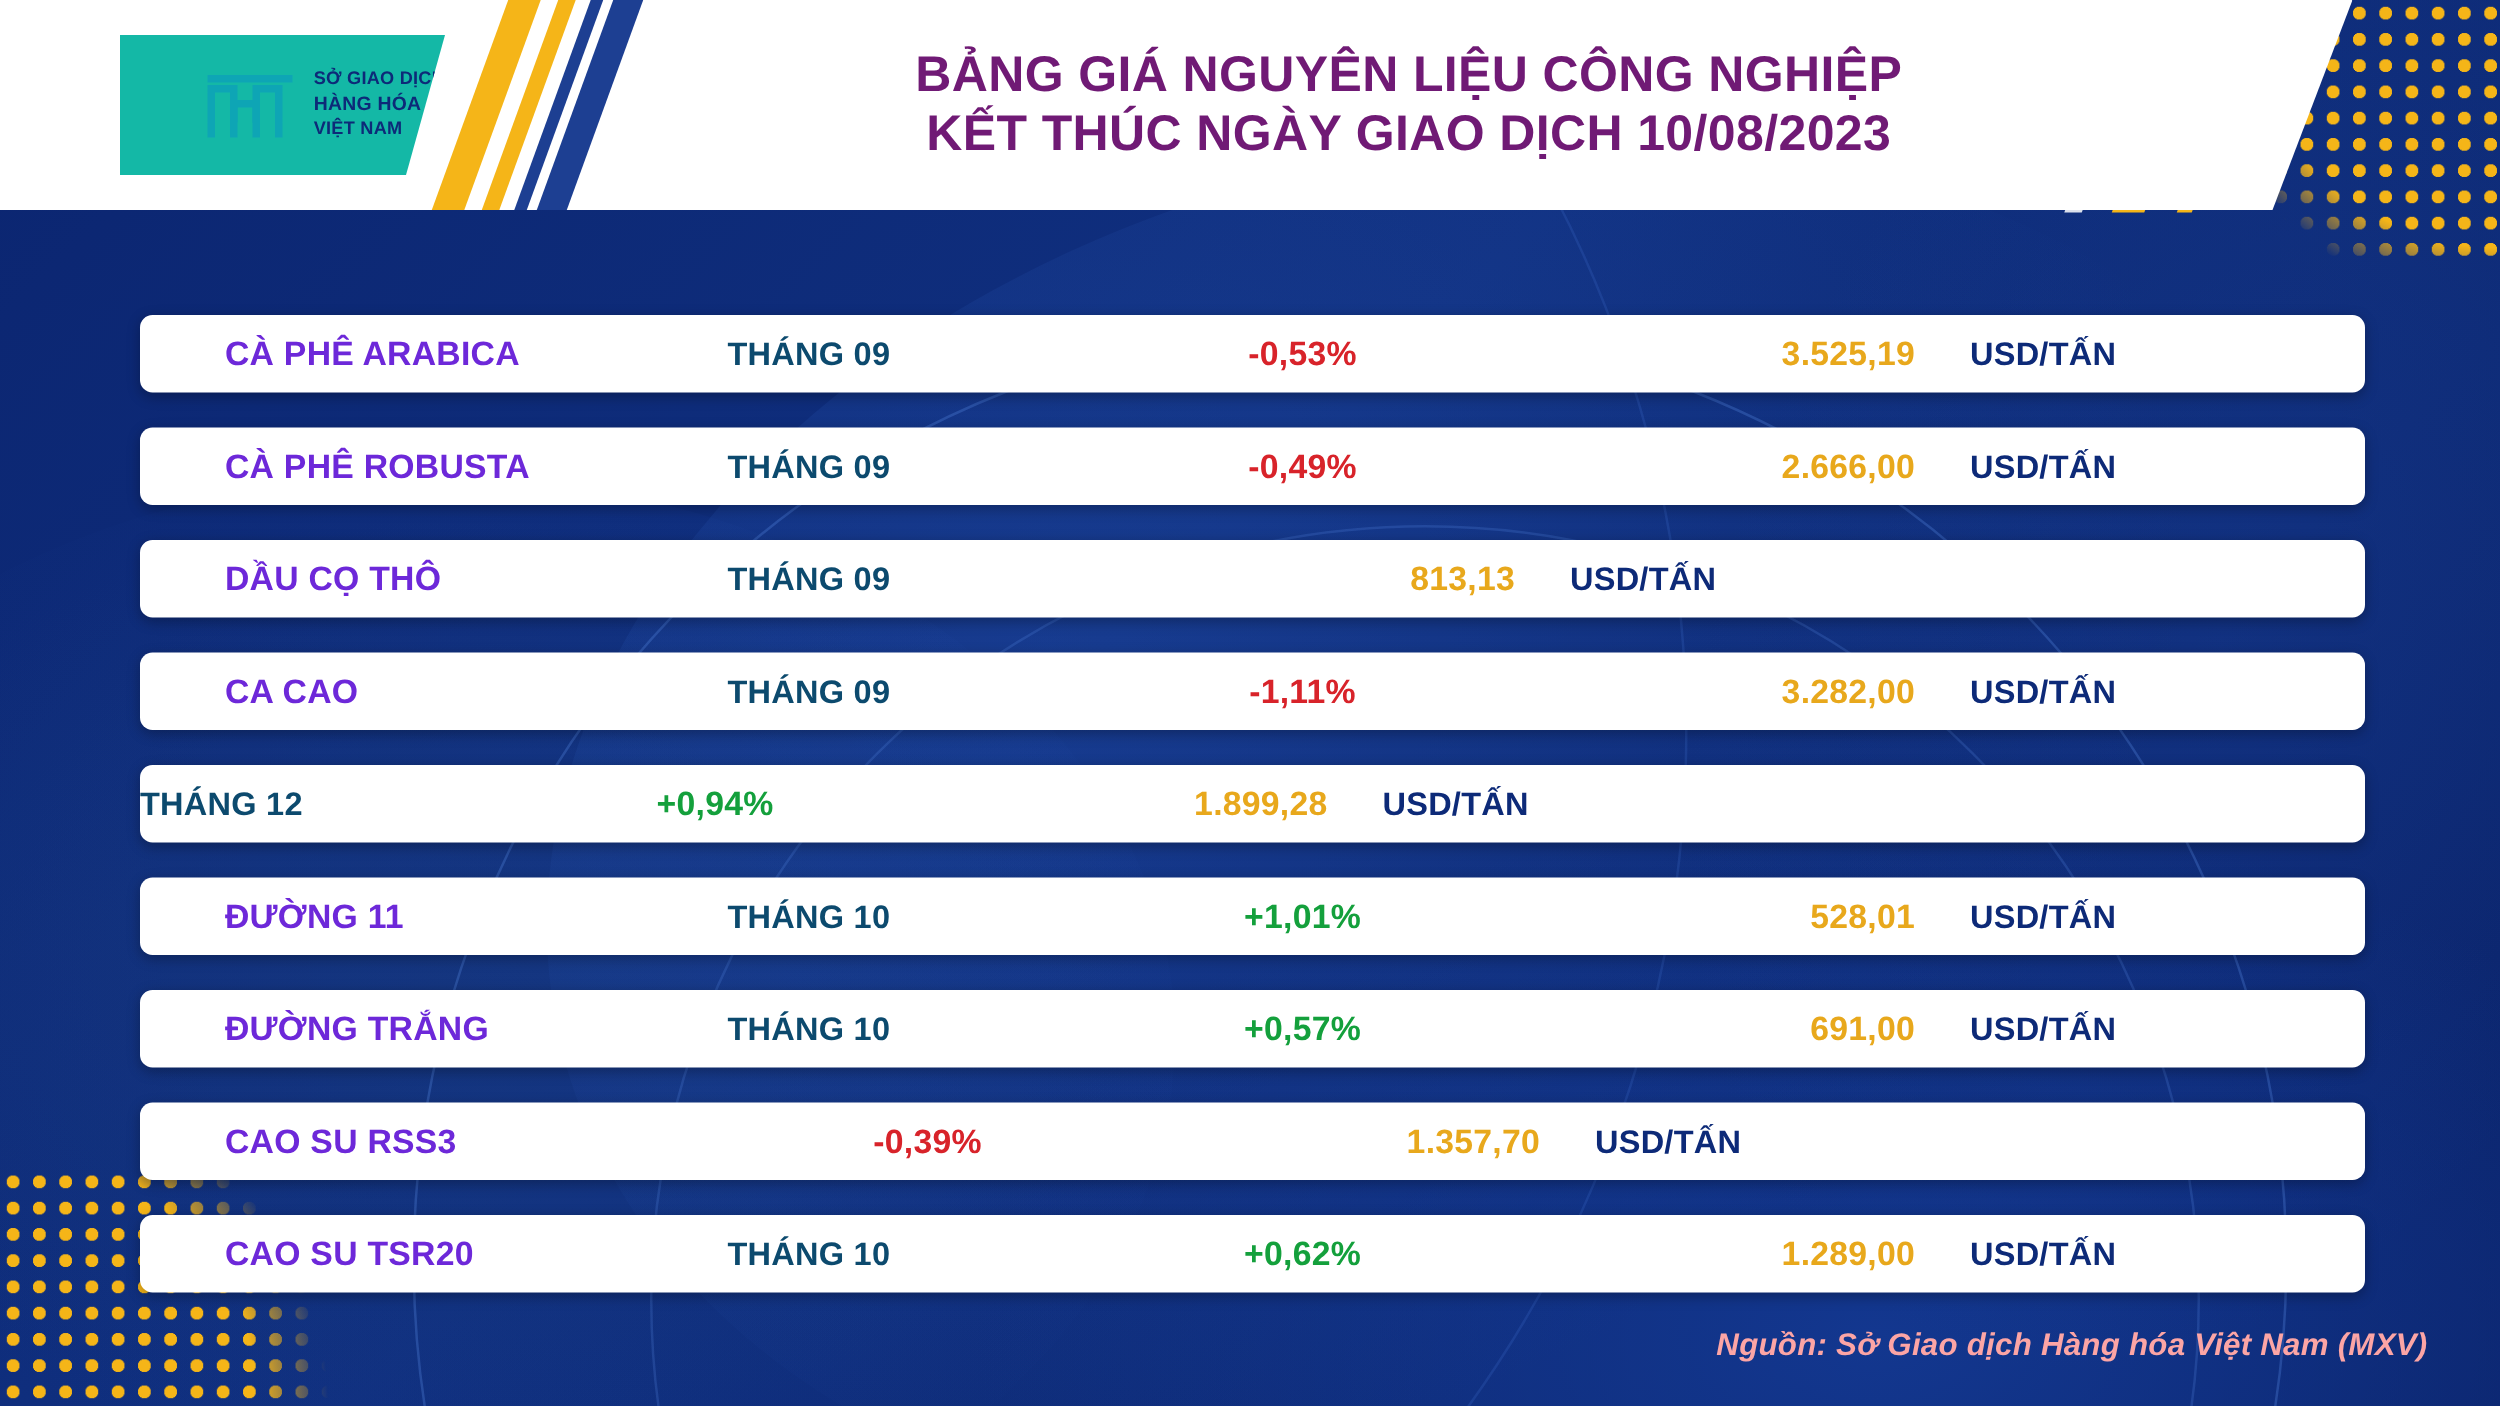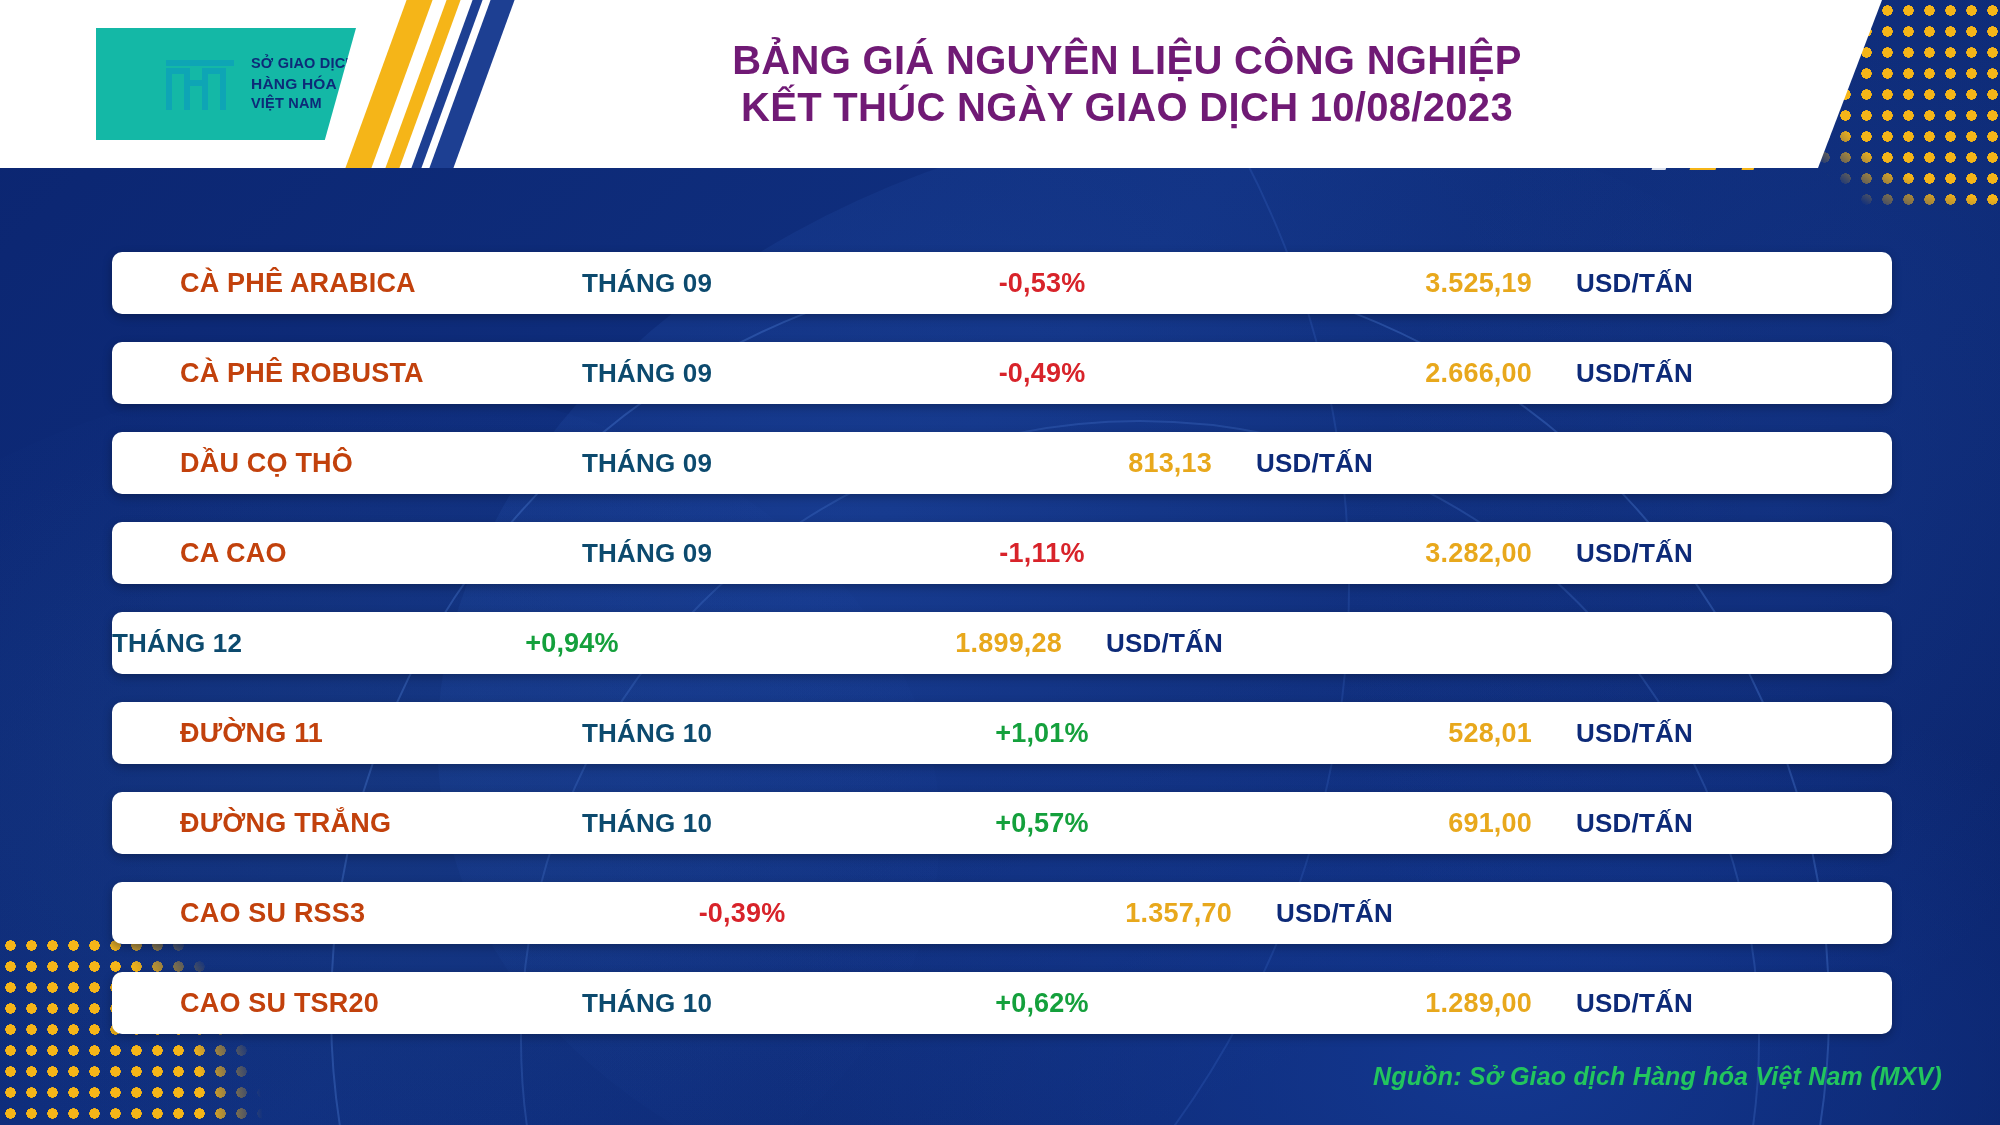--- a/index.html
+++ b/index.html
@@ -144,21 +144,21 @@
     border-radius: 10px;
     display: flex;
     align-items: center;
     box-shadow: 0 3px 10px rgba(0,0,0,.28);
   }
   .c-name {
     width: 470px;
     padding-left: 68px;
     font-size: 27px;
     font-weight: 700;
-    color: #c2410c;
+    color: #6d28d9;
     letter-spacing: .2px;
     white-space: nowrap;
   }
   .c-month {
     width: 300px;
     font-size: 26px;
     font-weight: 700;
     color: #0c4a6e;
     letter-spacing: .2px;
   }
@@ -185,21 +185,21 @@
     font-size: 26px;
     font-weight: 700;
     color: #0d2a78;
     letter-spacing: .2px;
   }
 
   
   .source {
     position: absolute;
     right: 58px; bottom: 34px;
-    color: #22c55e;
+    color: #fca5a5;
     font-size: 25px;
     font-weight: 700;
     font-style: italic;
     letter-spacing: .2px;
   }
 </style>
 </head>
 <body>
 
 <div class="bg-root">

